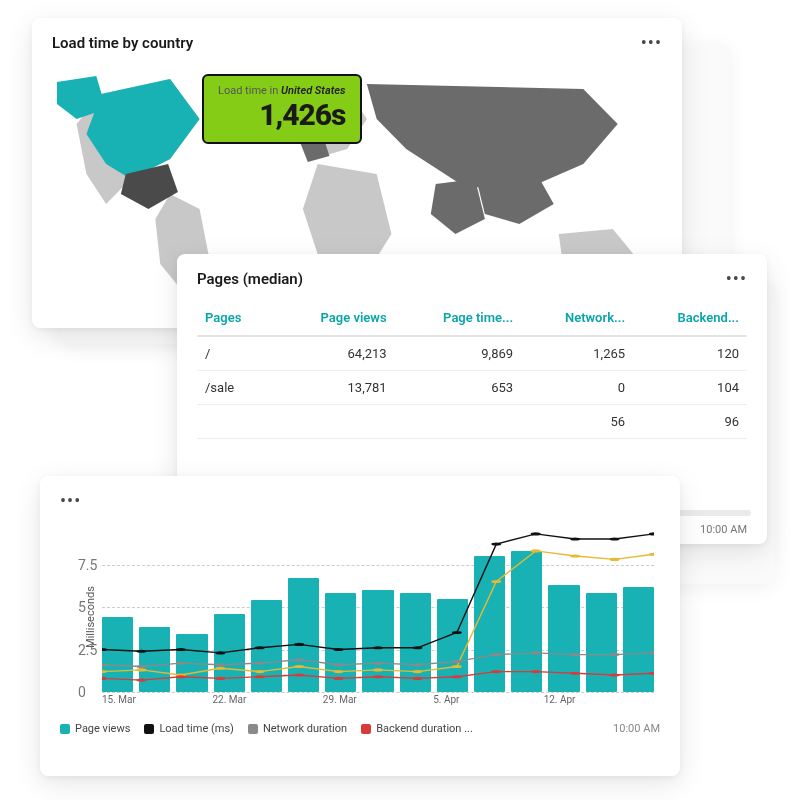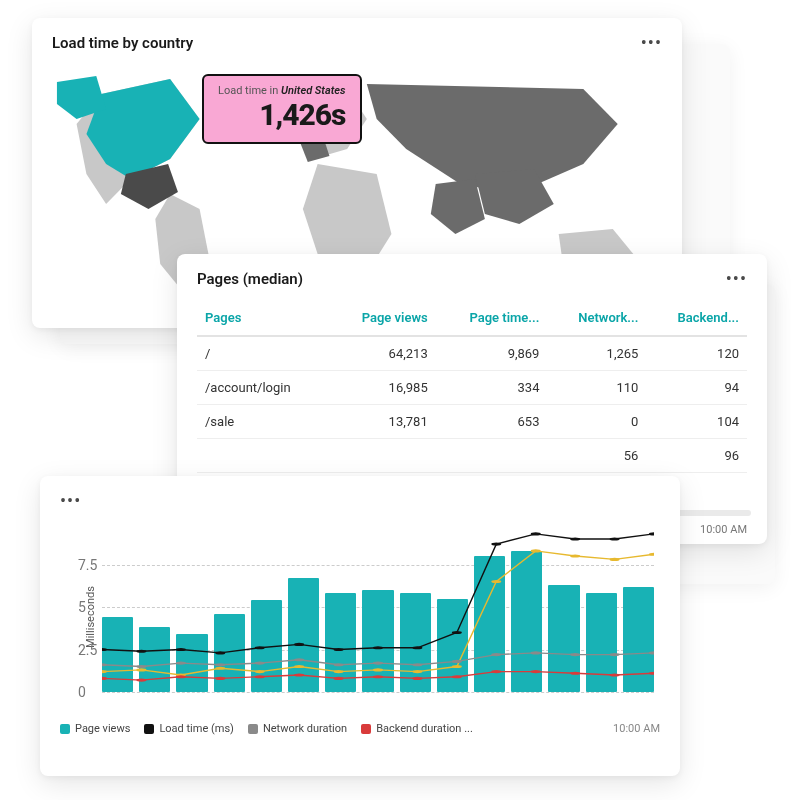--- a/index.html
+++ b/index.html
@@ -32,21 +32,21 @@
     margin-bottom: 12px;
   }
   .card-title { font-size: 15px; font-weight: 600; }
   .more-icon { font-size: 18px; color: #4a4a4a; letter-spacing: 1px; cursor: pointer; user-select:none; line-height:1;}
   
   .map-card { left: 32px; top: 18px; width: 650px; height: 310px; }
   .map-wrap { position: relative; width: 100%; height: 240px; }
   .tooltip {
     position: absolute;
     left: 150px; top: 10px;
-    background: #f9a8d4;
+    background: #84cc16;
     border: 2px solid #111;
     border-radius: 6px;
     padding: 8px 14px 10px 14px;
     z-index: 5;
   }
   .tooltip-label { font-size: 11px; color: #555; }
   .tooltip-label em { font-style: italic; font-weight: 600; color:#222;}
   .tooltip-value { font-size: 30px; font-weight: 800; letter-spacing: -1px; text-align: right; }
   
   .table-card { left: 177px; top: 254px; width: 590px; height: 290px; }
@@ -165,27 +165,20 @@
         <th>Backend...</th>
       </tr>
     </thead>
     <tbody id="table-body">
         <tr>
           <td>/</td>
           <td>64,213</td>
           <td>9,869</td>
           <td>1,265</td>
           <td>120</td>
-        </tr>
-        <tr>
-          <td>/account/login</td>
-          <td>16,985</td>
-          <td>334</td>
-          <td>110</td>
-          <td>94</td>
         </tr>
         <tr>
           <td>/sale</td>
           <td>13,781</td>
           <td>653</td>
           <td>0</td>
           <td>104</td>
         </tr>
         <tr>
           <td></td>
@@ -294,20 +287,27 @@
         <circle cx="42.857142857142854" cy="84" r="0.9" fill="#8a8a8a" vector-effect="non-scaling-stroke"></circle>
         <circle cx="50" cy="83" r="0.9" fill="#8a8a8a" vector-effect="non-scaling-stroke"></circle>
         <circle cx="57.14285714285714" cy="84" r="0.9" fill="#8a8a8a" vector-effect="non-scaling-stroke"></circle>
         <circle cx="64.28571428571429" cy="82" r="0.9" fill="#8a8a8a" vector-effect="non-scaling-stroke"></circle>
         <circle cx="71.42857142857143" cy="78" r="0.9" fill="#8a8a8a" vector-effect="non-scaling-stroke"></circle>
         <circle cx="78.57142857142857" cy="77" r="0.9" fill="#8a8a8a" vector-effect="non-scaling-stroke"></circle>
         <circle cx="85.71428571428571" cy="78" r="0.9" fill="#8a8a8a" vector-effect="non-scaling-stroke"></circle>
         <circle cx="92.85714285714286" cy="78" r="0.9" fill="#8a8a8a" vector-effect="non-scaling-stroke"></circle>
         <circle cx="100" cy="77" r="0.9" fill="#8a8a8a" vector-effect="non-scaling-stroke"></circle>
       </svg>
+    <div class="xaxis" id="xaxis">
+        <span>15. Mar</span>
+        <span>22. Mar</span>
+        <span>29. Mar</span>
+        <span>5. Apr</span>
+        <span>12. Apr</span>
+      </div>
   </div>
   <div class="legend">
     <div class="legend-item">
         <span class="swatch" style="background:#18b2b5"></span>
         <span>Page views</span>
       </div>
     <div class="legend-item">
         <span class="swatch" style="background:#111"></span>
         <span>Load time (ms)</span>
       </div>

